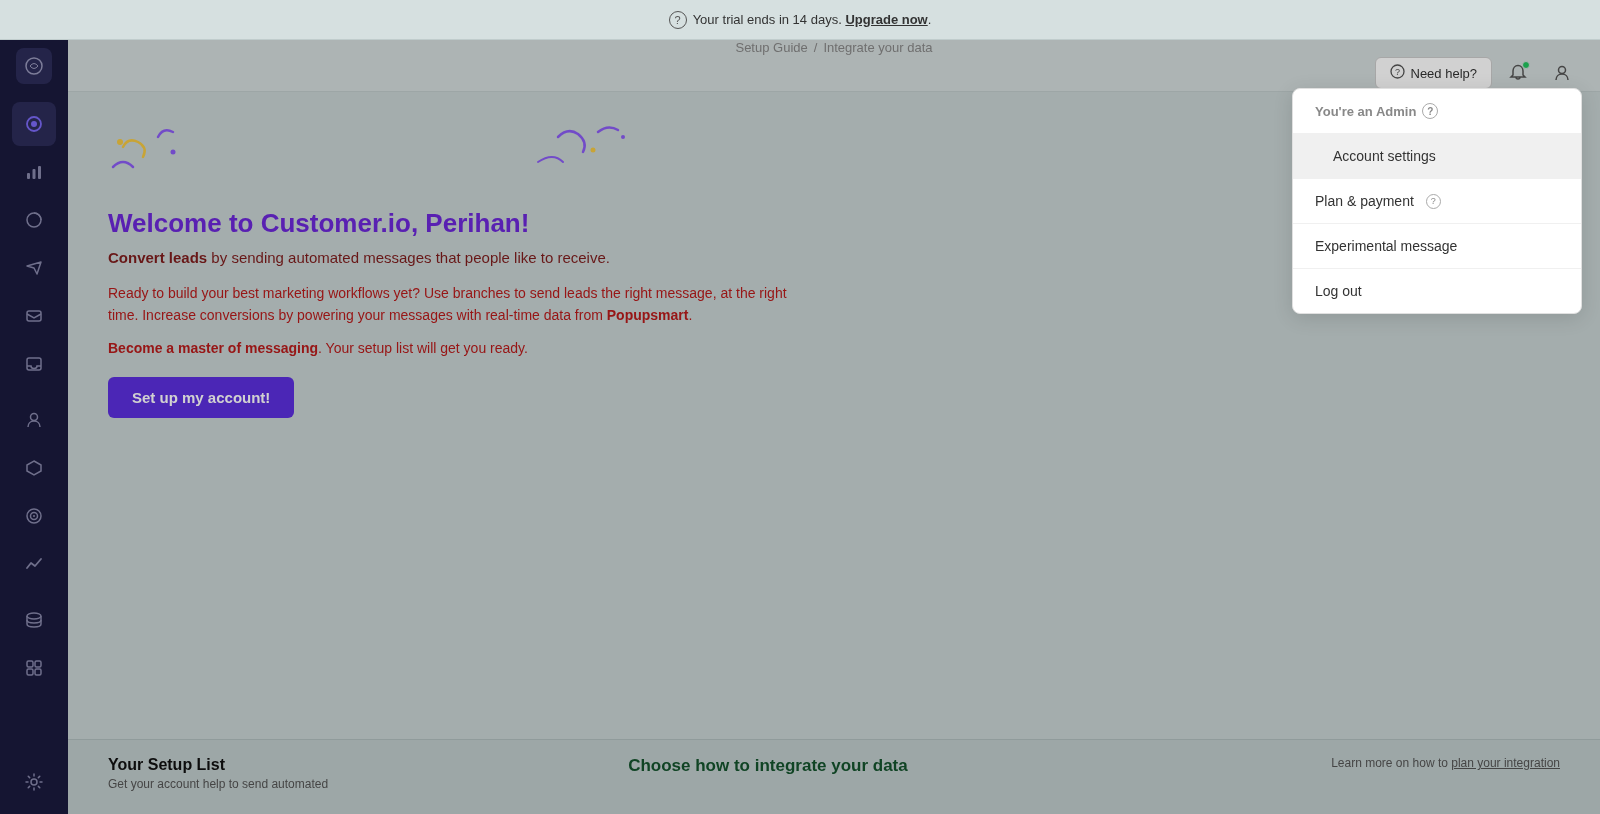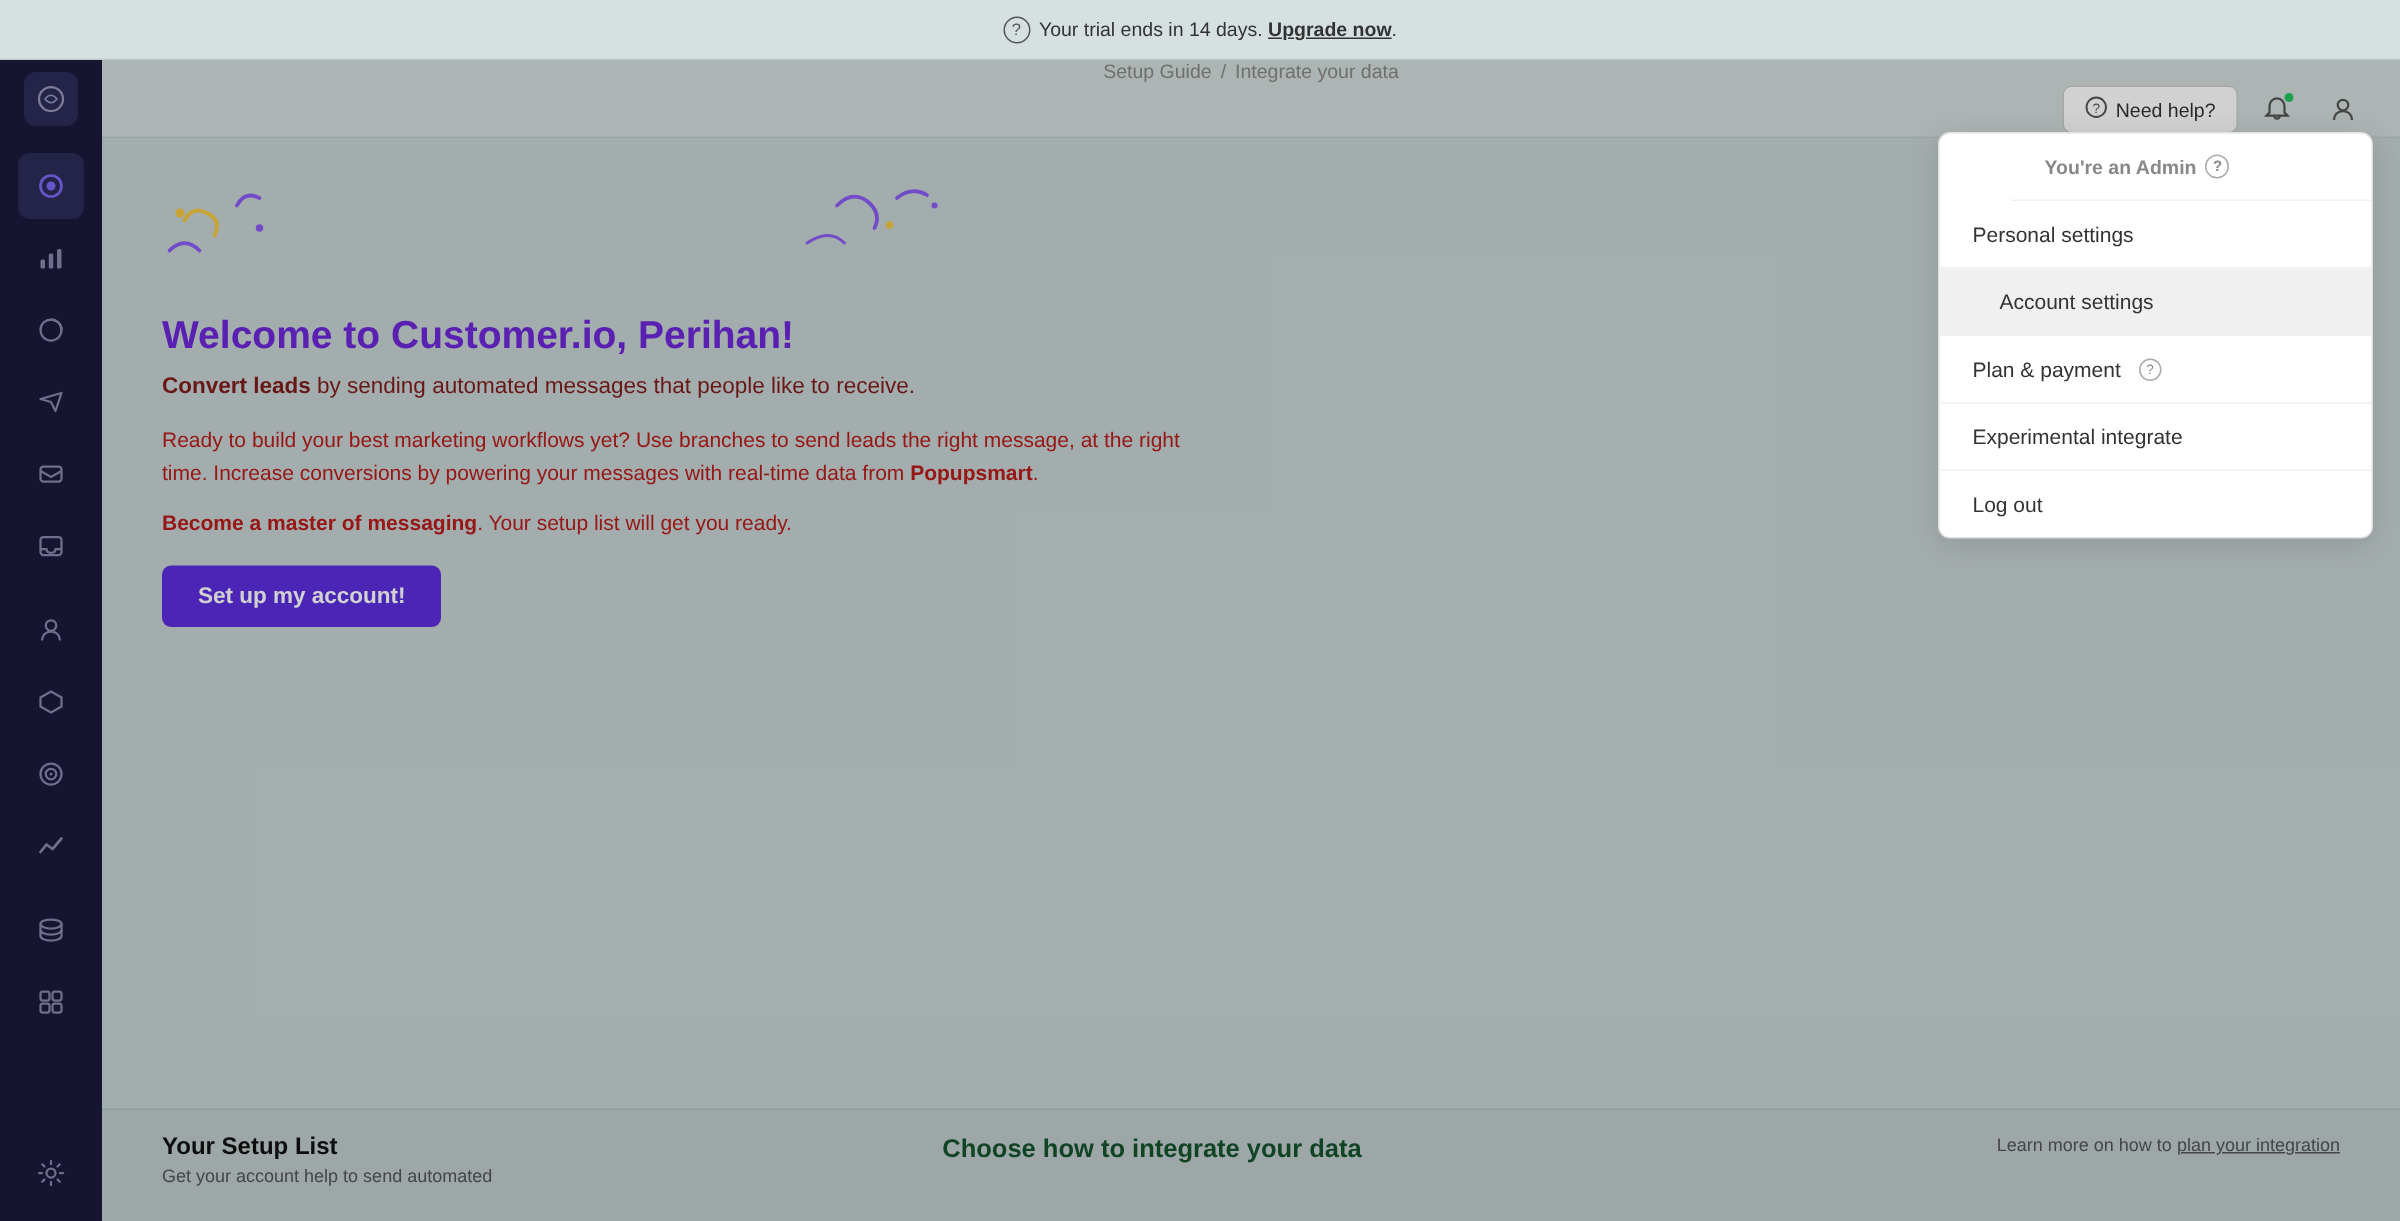--- a/index.html
+++ b/index.html
@@ -143,21 +143,20 @@
       gap: 8px;
       border-bottom: 1px solid #f0f0f0;
     }
     .dropdown-item:last-child { border-bottom: none; }
     .dropdown-item.highlighted { background: #f5f5f5; padding-left: 40px; }
     .admin-label {
       font-size: 13px; font-weight: 600; color: #888; cursor: default;
       padding: 14px 22px 14px;
       display: flex; align-items: center; gap: 6px;
       border-bottom: 1px solid #f0f0f0;
-      margin-left: 48px;
     }
     .admin-label .q-icon {
       display: inline-flex; align-items: center; justify-content: center;
       width: 16px; height: 16px; border-radius: 50%; border: 1.5px solid #aaa;
       font-size: 10px; color: #888;
     }
   </style>
 </head>
 <body>
 
@@ -346,31 +345,28 @@
   <div style="margin-left:auto; font-size:12px; color:#555;">
     <span>Learn more on how to</span>&nbsp;<a style="color:#555; text-decoration:underline; cursor:pointer;">plan your integration</a>
   </div>
 </div>
 
 <div class="dropdown-menu" style="z-index: 200;">
   <div class="admin-label">
     <span>You're an Admin</span>
     <span class="q-icon">?</span>
   </div>
-  <div class="dropdown-item">
-    <span>Personal settings</span>
-  </div>
   <div class="dropdown-item highlighted" style="background:#f0f0f0;">
     <span>Account settings</span>
   </div>
   <div class="dropdown-item">
     <span>Plan &amp; payment</span>
     <span style="display:inline-flex;align-items:center;justify-content:center;width:15px;height:15px;border-radius:50%;border:1.5px solid #aaa;font-size:9px;color:#888;margin-left:4px;">?</span>
   </div>
   <div class="dropdown-item">
-    <span>Experimental integrate</span>
+    <span>Experimental message</span>
   </div>
   <div class="dropdown-item">
     <span>Log out</span>
   </div>
 </div>
 
 <div style="position:absolute; top:40px; left:0; right:0; bottom:0; background:rgba(0,0,0,0.18); z-index:50; pointer-events:none;"></div>
 
 </body></html>

